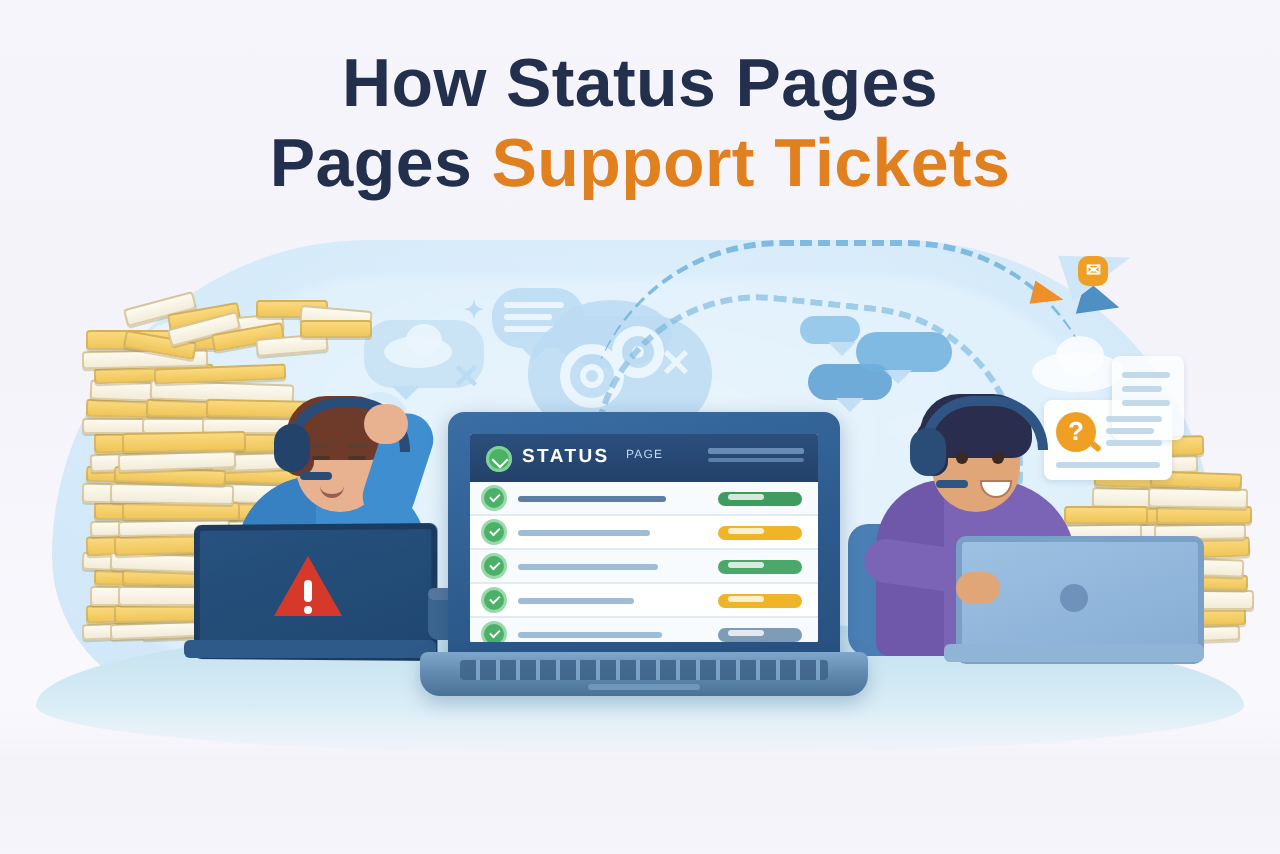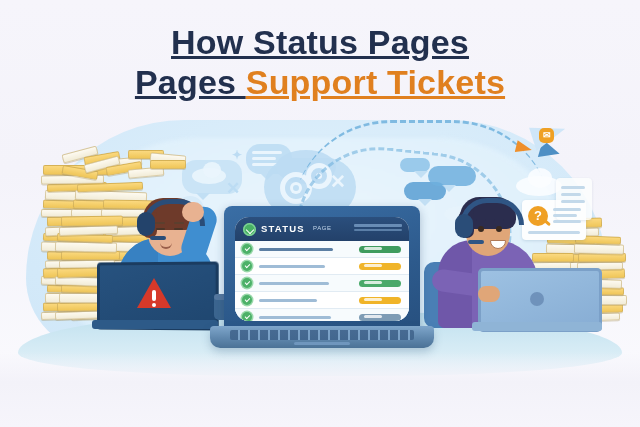--- a/index.html
+++ b/index.html
@@ -23,22 +23,22 @@
   .desk{position:absolute;left:18px;top:312px;width:604px;height:64px;
     background:linear-gradient(180deg,#bfe0ee 0%,#cfe8f3 40%,#e6f3f9 100%);
     border-radius:46%/70% 70% 40% 40%;}
   .desk-fade{position:absolute;left:0;top:352px;width:640px;height:75px;
     background:linear-gradient(180deg,rgba(244,243,250,0) 0%,#f3f2f9 40%,#f6f5fb 100%);}
 
   
   .title{position:absolute;left:0;top:22px;width:640px;text-align:center;
     z-index:40;line-height:1.18;}
   .title .l{display:block;font-size:34px;font-weight:700;letter-spacing:.2px;}
-  .navy{color:#22304e;text-decoration:underline;}
-  .orange{color:#e0801f;text-decoration:underline;}
+  .navy{color:#22304e;}
+  .orange{color:#e0801f;}
 
   
   .bub{position:absolute;background:#bcdcf3;border-radius:14px;opacity:.85;}
   .bub:after{content:"";position:absolute;width:0;height:0;border:7px solid transparent;
     border-top-color:#bcdcf3;left:14px;bottom:-13px;}
   .bub-l{background:#c6e2f5;}
   .cloudy{position:absolute;background:#cfe6f8;border-radius:50%;opacity:.9;}
   .gear{position:absolute;border-radius:50%;border:5px solid #eaf5fd;background:transparent;}
   .gear:before{content:"";position:absolute;inset:5px;border-radius:50%;
     box-shadow:0 0 0 3px #eaf5fd inset;}
@@ -132,21 +132,21 @@
     background:#8fb4d6;border-radius:3px;z-index:32;}
   .rp-chair{position:absolute;left:424px;top:262px;width:24px;height:66px;
     background:#4a7fb5;border-radius:10px 4px 4px 10px;z-index:24;}
 
   
   .cl{position:absolute;left:224px;top:206px;width:196px;height:132px;z-index:36;}
   .cl-lid{position:absolute;left:0;top:0;width:196px;height:126px;
     background:linear-gradient(165deg,#3a6ea5 0%,#2d5a8c 60%,#27507f 100%);
     border-radius:8px 8px 3px 3px;box-shadow:0 3px 10px rgba(25,60,100,.3);}
   .cl-screen{position:absolute;left:11px;top:11px;width:174px;height:104px;
-    background:#f2f7fb;border-radius:14px;overflow:hidden;}
+    background:#f2f7fb;border-radius:1px;overflow:hidden;}
   .sp-head{position:absolute;left:0;top:0;width:174px;height:24px;
     background:linear-gradient(180deg,#2b4f7d 0%,#23416a 100%);}
   .sp-dot{position:absolute;left:8px;top:6px;width:13px;height:13px;
     background:#49b265;border-radius:50%;box-shadow:0 0 0 1.5px #7fd197 inset;}
   .sp-dot:after{content:"";position:absolute;left:4px;top:4px;width:5px;height:5px;
     border-left:1.6px solid #fff;border-bottom:1.6px solid #fff;transform:rotate(-45deg);}
   .sp-title{position:absolute;left:26px;top:6px;color:#fff;font-size:9.5px;
     font-weight:700;letter-spacing:1.2px;}
   .sp-sub{position:absolute;left:78px;top:8px;color:#c4d8ee;font-size:6px;letter-spacing:.6px;}
   .sp-meta{position:absolute;right:7px;top:7px;width:48px;height:8px;}

